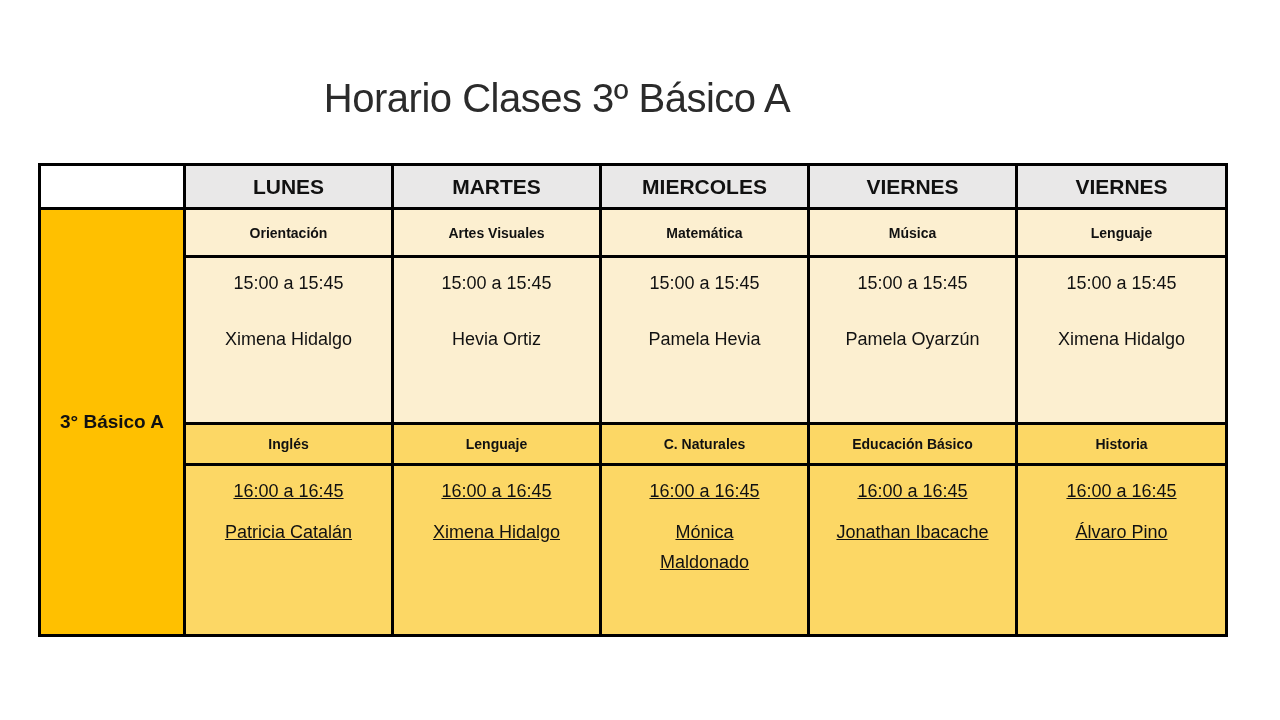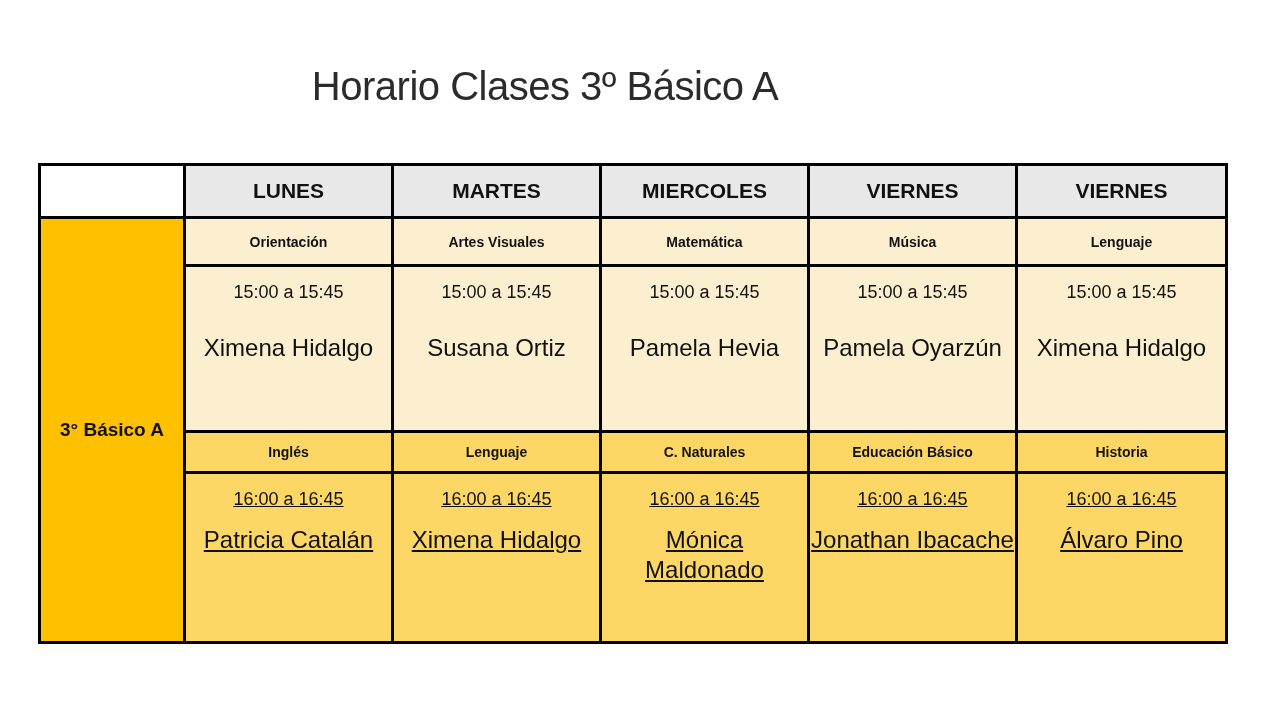--- a/index.html
+++ b/index.html
@@ -17,21 +17,21 @@
   body{
     width:1280px;height:720px;
     background:#ffffff;
     font-family:"Liberation Sans", sans-serif;
     position:relative;
     overflow:hidden;
   }
   .page-title{
     position:absolute;
     top:64px;left:0;width:1090px;
-    margin:0;
+    margin:12px;
     text-align:center;
     font-size:40px;
     font-weight:400;
     letter-spacing:-0.5px;
     color:var(--c-title);
   }
   .table-wrap{
     position:absolute;
     left:38px;top:163px;
     width:1187px;height:474px;
@@ -41,21 +41,21 @@
     table-layout:fixed;
     width:1187px;height:474px;
     color:var(--c-text);
   }
   table.schedule td, table.schedule th{
     border:3px solid var(--c-border);
     text-align:center;
     padding:0;
     overflow:hidden;
   }
-  tr.head-row{height:53px;}
+  tr.head-row{height:44px;}
   tr.subject-row-1{height:48px;}
   tr.block-row-1{height:166px;}
   tr.subject-row-2{height:41px;}
   tr.block-row-2{height:170px;text-decoration:underline;}
 
   td.corner{
     background:#ffffff;
     border-top:1px solid var(--c-cornerborder);
     border-left:1px solid var(--c-cornerborder);
   }
@@ -80,21 +80,21 @@
     vertical-align:top;
   }
   .cream{background:var(--c-cream);}
   .gold{background:var(--c-gold);}
   .slot .time{
     margin-top:13px;
     font-size:18px;
     line-height:24px;
   }
   .slot .teacher{
-    font-size:24px;
+    font-size:18px;
     line-height:30px;
     white-space:pre-line;
   }
   tr.block-row-1 .teacher{margin-top:29px;}
   tr.block-row-2 .teacher{margin-top:14px;}
 </style>
 </head>
 <body>
 
 <h1 class="page-title">Horario Clases 3º Básico A</h1>
@@ -129,21 +129,21 @@
       <td class="subject cream">Lenguaje</td>
     </tr>
 
     <tr class="block-row-1">
       <td class="slot cream">
         <div class="time">15:00 a 15:45</div>
         <div class="teacher">Ximena Hidalgo</div>
       </td>
       <td class="slot cream">
         <div class="time">15:00 a 15:45</div>
-        <div class="teacher">Susana Ortiz</div>
+        <div class="teacher">Hevia Ortiz</div>
       </td>
       <td class="slot cream">
         <div class="time">15:00 a 15:45</div>
         <div class="teacher">Pamela Hevia</div>
       </td>
       <td class="slot cream">
         <div class="time">15:00 a 15:45</div>
         <div class="teacher">Pamela Oyarzún</div>
       </td>
       <td class="slot cream">

